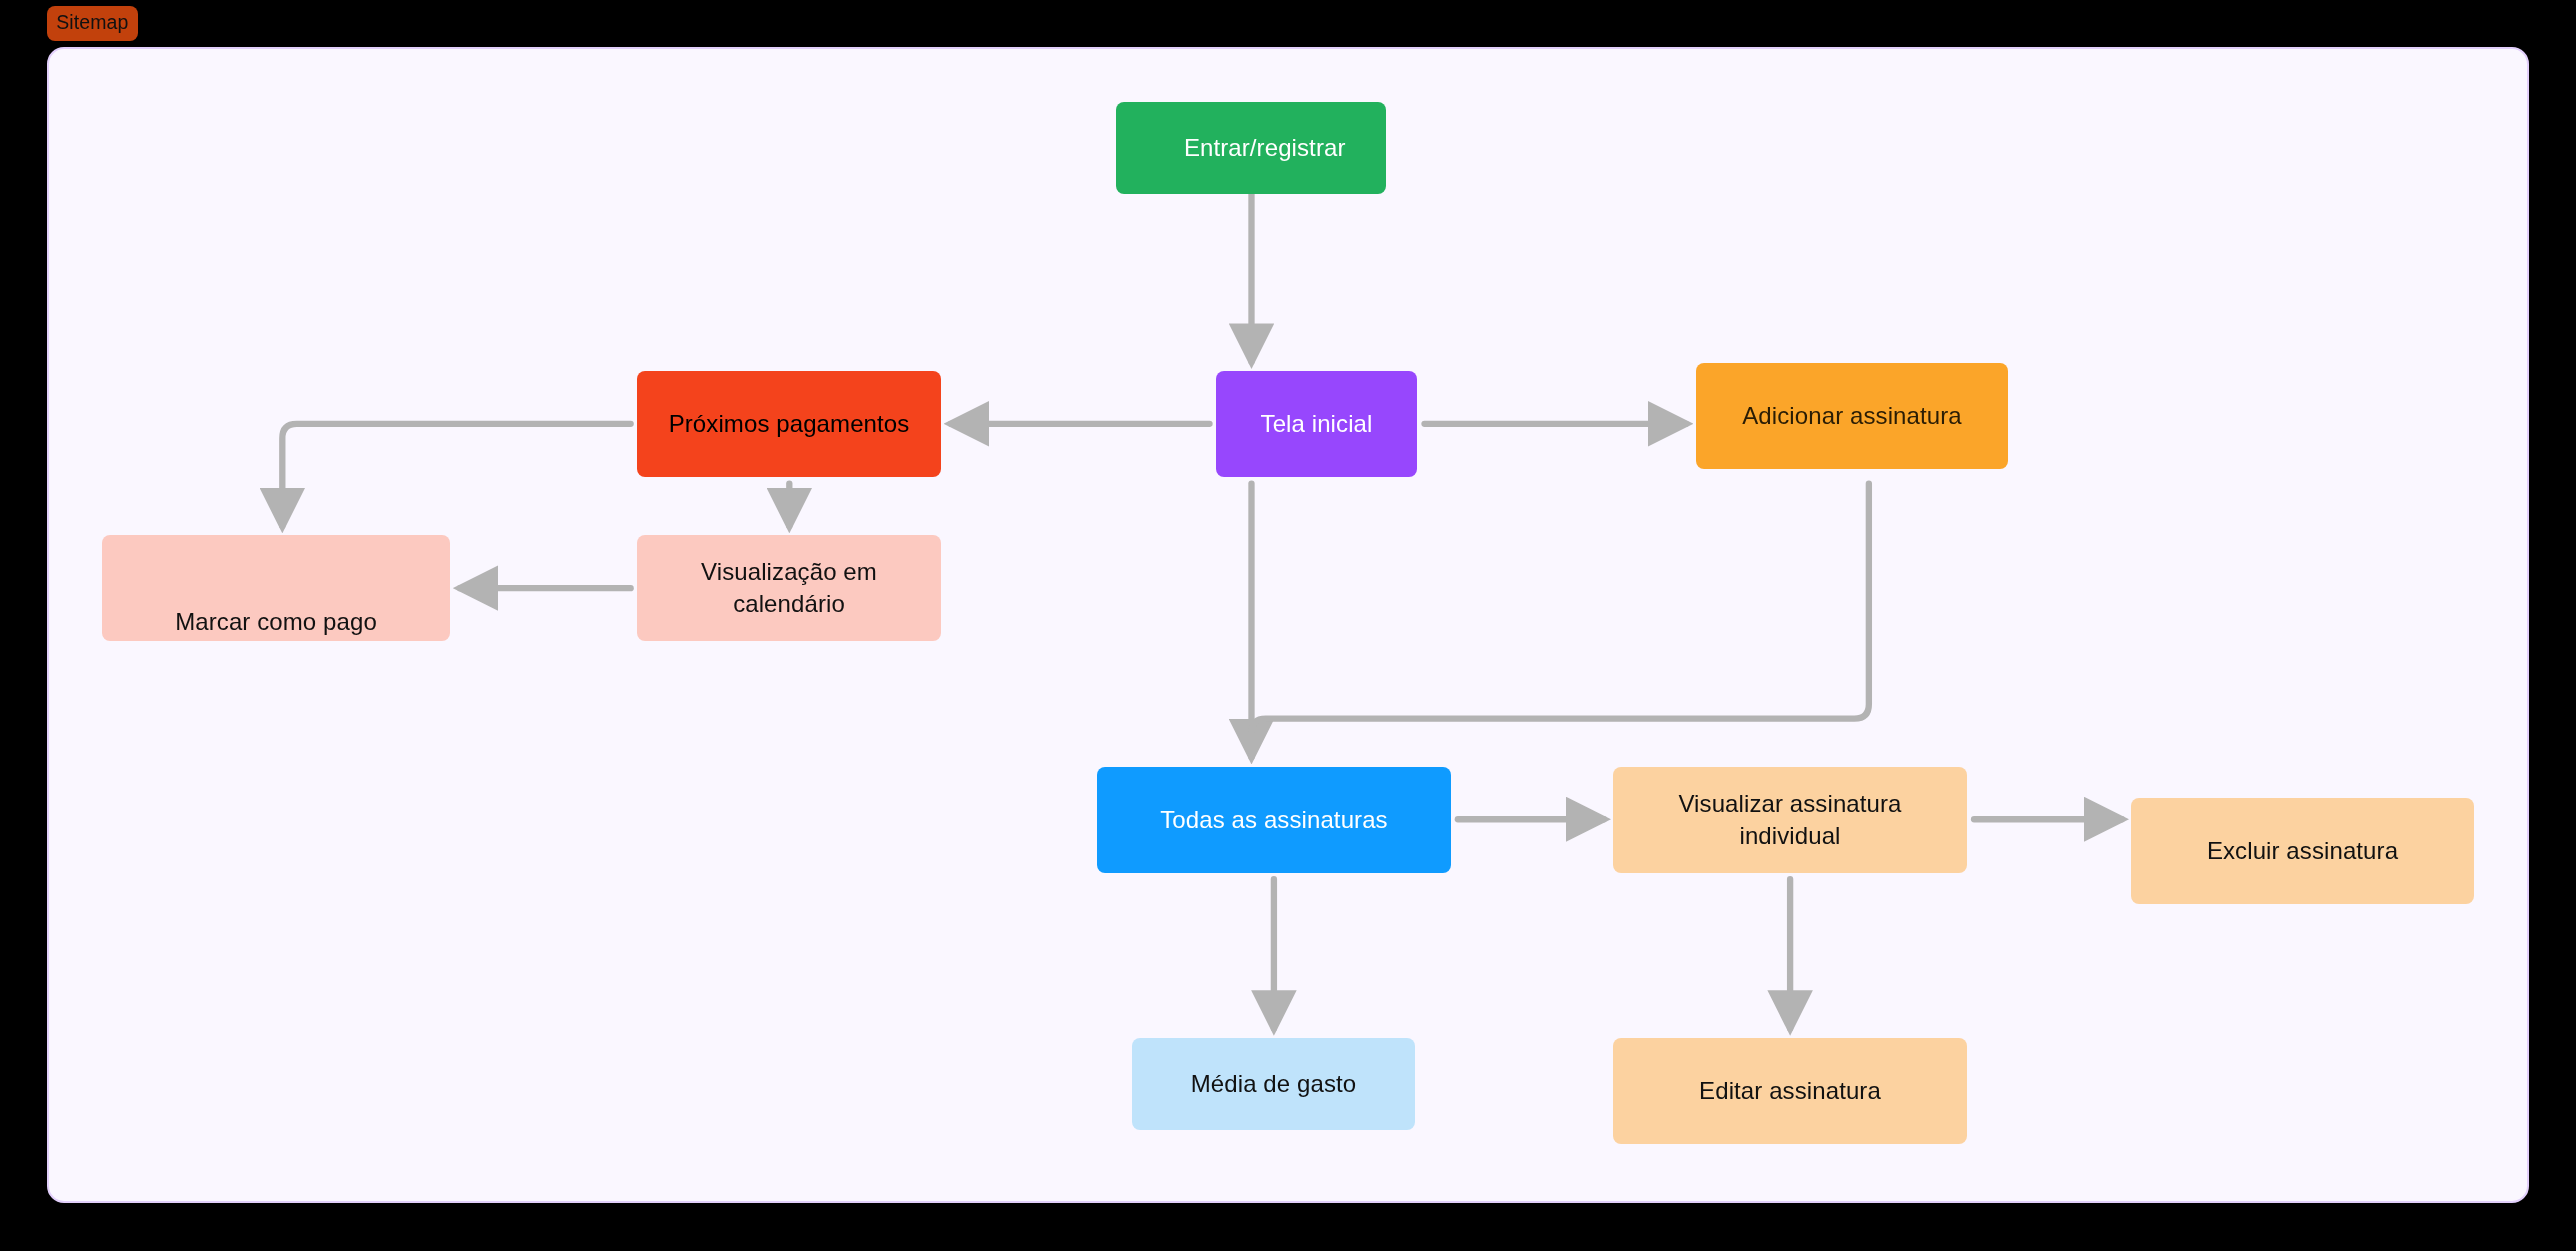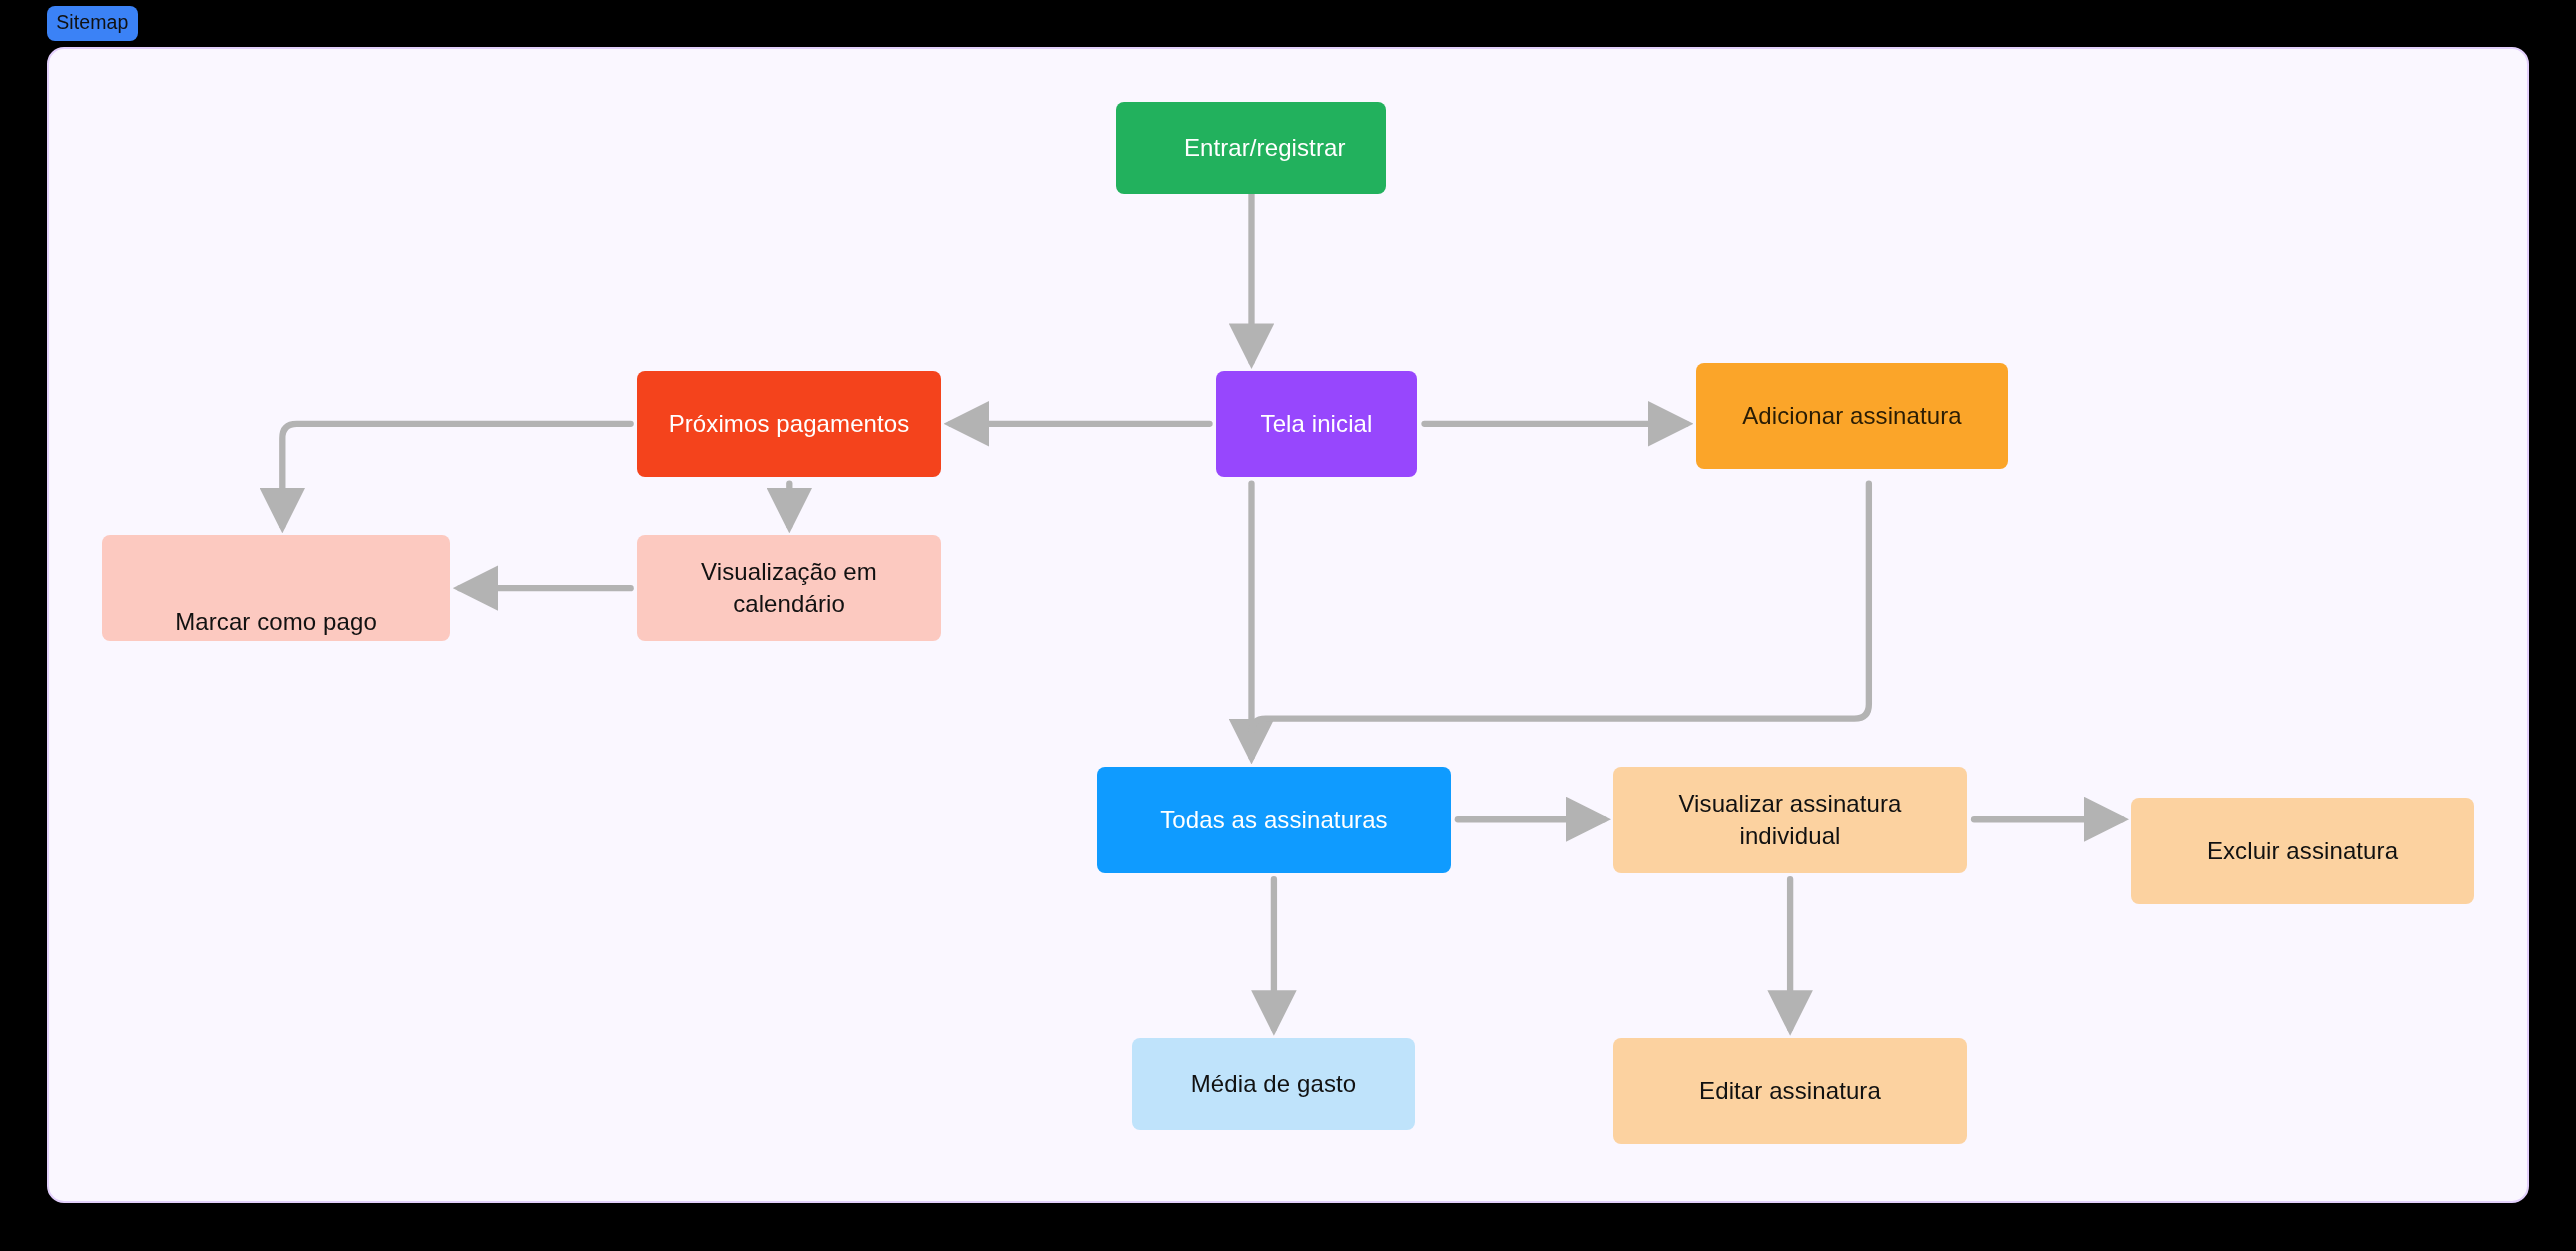--- a/index.html
+++ b/index.html
@@ -74,21 +74,21 @@
   .n-red    { background: #f4431c; color: #ffffff; }
   .n-orange { background: #fba529; color: #2a1d05; }
   .n-blue   { background: #0f9bff; color: #ffffff; }
   .n-pink   { background: #fcc9c0; color: #111111; }
   .n-peach  { background: #fcd2a0; color: #111111; }
   .n-lightblue { background: #bfe3fb; color: #111111; }
 </style>
 </head>
 <body>
 
-<div id="frame-label" style="background: #3b82f6;">Sitemap</div>
+<div id="frame-label" style="background: #c2410c;">Sitemap</div>
 
 <div id="frame" style="background: rgb(250, 247, 255); border-color: rgb(226, 207, 251);">
 
   <svg id="edges" viewBox="0 0 4316 2011" width="2482" height="1156" xmlns="http://www.w3.org/2000/svg">
     <defs>
       <marker id="ah" viewBox="0 0 10 10" refX="8.4" refY="5" markerWidth="7.2" markerHeight="7.2" orient="auto-start-reverse">
         <path d="M 0 0 L 10 5 L 0 10 z" fill="#b3b3b3"></path>
       </marker>
     </defs>
     <g fill="none" stroke="#b3b3b3" stroke-width="11" stroke-linecap="round" stroke-linejoin="round" marker-end="url(#ah)">
@@ -117,21 +117,21 @@
       <path d="M 3348 1340 L 3605 1340"></path>
 
       <path d="M 3028 1444 L 3028 1704"></path>
     </g>
   </svg>
 
   <div class="node n-green" style="left: 1067px; top: 53px; width: 270px; height: 92px; background: rgb(34, 177, 93); color: rgb(255, 255, 255);">
       <span>Entrar/registrar</span>
     </div>
 
-  <div class="node n-red" style="left: 588px; top: 322px; width: 304px; height: 106px; background: rgb(244, 67, 28); color: #ffffff; text-align: center;">
+  <div class="node n-red" style="left: 588px; top: 322px; width: 304px; height: 106px; background: rgb(244, 67, 28); color: #000000; text-align: center;">
       <span>Próximos pagamentos</span>
     </div>
 
   <div class="node n-purple" style="left: 1167px; top: 322px; width: 201px; height: 106px; background: rgb(151, 71, 253); color: rgb(255, 255, 255);">
       <span>Tela inicial</span>
     </div>
 
   <div class="node n-orange" style="left: 1647px; top: 314px; width: 312px; height: 106px; background: rgb(251, 165, 41); color: rgb(42, 29, 5);">
       <span>Adicionar assinatura</span>
     </div>

